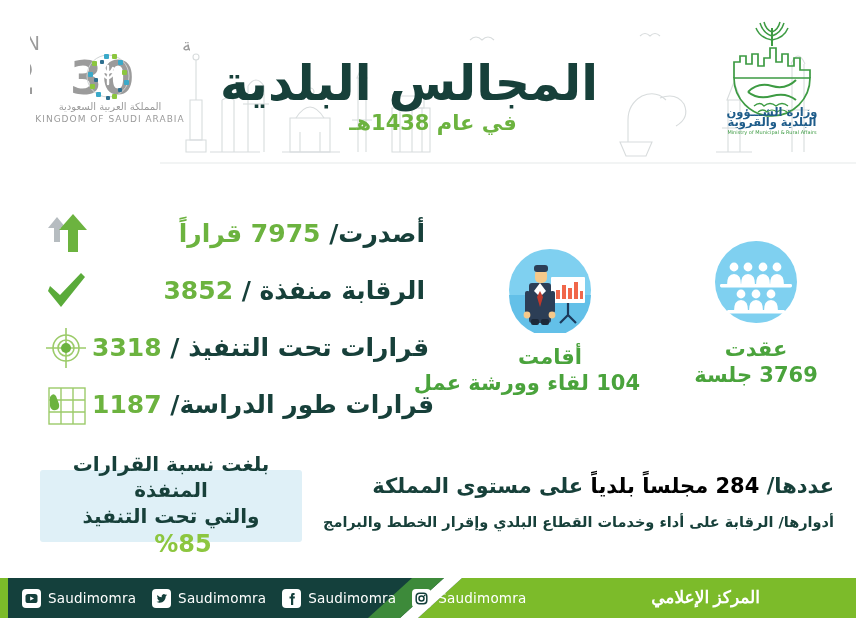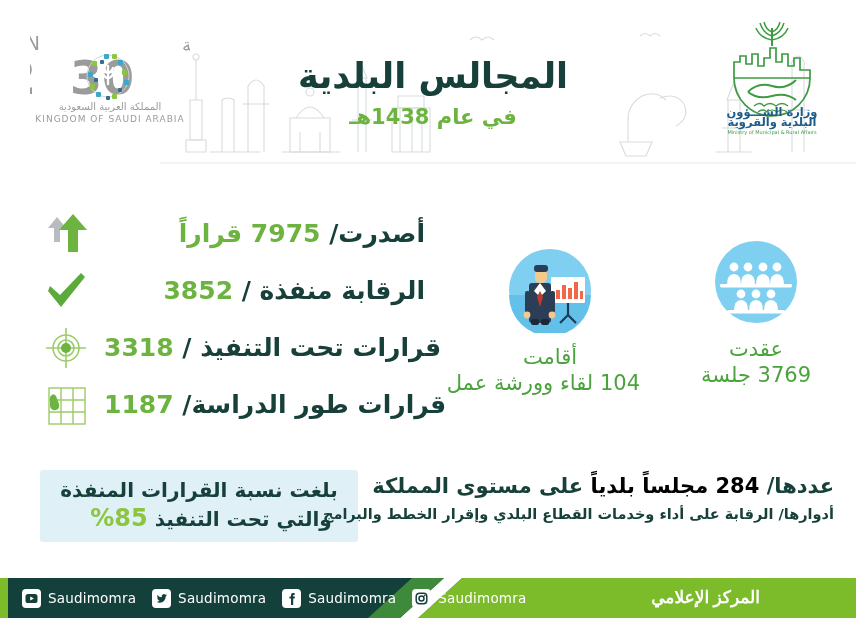--- a/index.html
+++ b/index.html
@@ -14,69 +14,69 @@
 
   
   .skyline{position:absolute;left:0;top:0;width:856px;height:175px;z-index:0;pointer-events:none;}
 
   
   .v2030{position:absolute;left:30px;top:28px;width:160px;height:100px;z-index:3;}
   .momra{position:absolute;left:712px;top:18px;width:120px;height:118px;z-index:3;}
 
   .title-wrap{position:absolute;left:268px;top:58px;width:330px;text-align:center;z-index:3;}
   .main-title{
-    font-size:35px;font-weight:bold;color:#17403a;letter-spacing:-0.5px;
+    font-size:49px;font-weight:bold;color:#17403a;letter-spacing:-0.5px;
     line-height:1.05;direction:rtl;white-space:nowrap;text-align:center;
   }
   .sub-title{
-    margin-top:10px;font-size:21px;font-weight:bold;color:#6cb33f;
+    margin-top:2px;font-size:21px;font-weight:bold;color:#6cb33f;
     direction:rtl;white-space:nowrap;
   }
 
   
   .stats{position:absolute;left:40px;top:205px;width:385px;z-index:3;}
   .stat-row{
     display:flex;flex-direction:row-reverse;align-items:center;justify-content:flex-start;
-    height:57px;gap:12px;
+    height:57px;gap:0;
   }
   .stat-ico{width:52px;height:52px;flex:0 0 52px;display:flex;align-items:center;justify-content:center;}
   .stat-txt{
     flex:1;text-align:right;direction:rtl;white-space:nowrap;
     font-size:25px;font-weight:bold;color:#17403a;letter-spacing:-0.3px;
   }
   .stat-txt .hl{color:#6cb33f;}
 
   
   .circ-block{position:absolute;z-index:3;text-align:center;direction:rtl;}
   .circ-block.meet{left:460px;top:247px;width:180px;}
   .circ-block.sess{left:672px;top:239px;width:168px;}
   .circ-ico{margin:0 auto;display:block;}
   .circ-cap{
-    margin-top:11px;font-size:21px;font-weight:normal;color:#4aa33c;
+    margin-top:11px;font-size:21px;font-weight:bold;color:#4aa33c;
     line-height:1.25;direction:rtl;
   }
   .circ-cap .l2{display:block;white-space:nowrap;}
 
   
   .pct-box{
-    position:absolute;left:40px;top:470px;width:318px;height:72px;
+    position:absolute;left:40px;top:470px;width:262px;height:72px;
     background:#dff0f7;border-radius:3px;z-index:3;
     display:flex;align-items:center;justify-content:center;
   }
   .pct-txt{
     text-align:center;direction:rtl;font-size:20px;font-weight:bold;
     color:#17403a;line-height:1.3;padding:0 10px;
   }
   .pct-txt .pc{color:#8cc63f;font-size:24px;margin-left:24px;}
 
   
   .bottom-right{position:absolute;left:378px;top:473px;width:456px;z-index:3;text-align:right;direction:rtl;}
   .br-l1{font-size:21px;font-weight:bold;color:#17403a;line-height:1.25;white-space:nowrap;}
   .br-l1 .hl{color:#000000;}
-  .br-l2{margin-top:6px;font-size:14.5px;font-weight:bold;color:#17403a;line-height:1.3;white-space:nowrap;}
+  .br-l2{margin-top:14px;font-size:14.5px;font-weight:bold;color:#17403a;line-height:1.3;white-space:nowrap;}
 
   
   .footer{position:absolute;left:0;top:578px;width:856px;height:40px;z-index:4;overflow:hidden;}
   .f-media{
     position:absolute;right:0;top:0;width:300px;height:40px;
     display:flex;align-items:center;justify-content:flex-start;padding-right:0;font-family:Liberation Serif, serif;
   }
   .f-media-label{
     position:absolute;right:96px;top:9px;font-size:17px;font-weight:bold;color:#ffffff;direction:rtl;
   }

